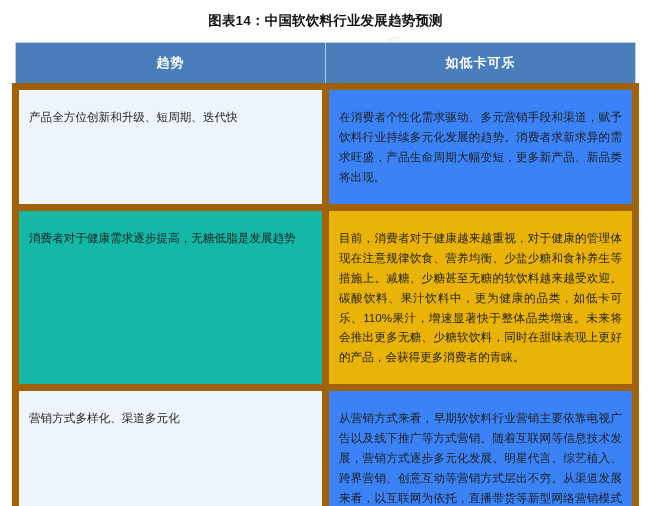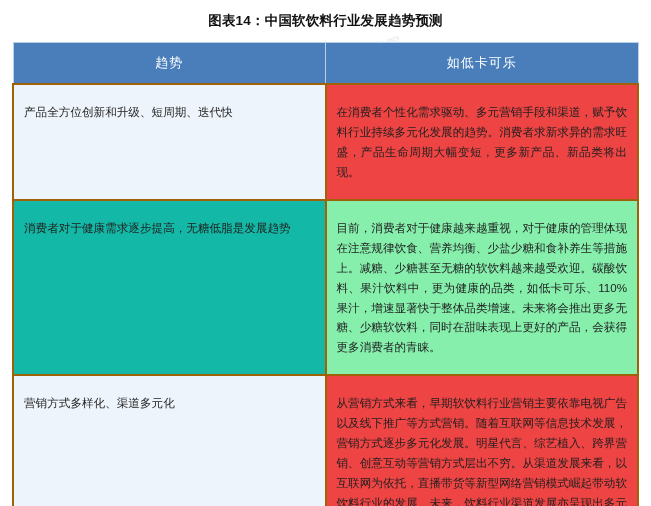--- a/index.html
+++ b/index.html
@@ -36,46 +36,46 @@
     table-layout: fixed;
     border: 1px solid #b9cfe8;
     position: relative;
     z-index: 2;
     background: transparent;
   }
   table.main th {
     background: #4a7ebb;
     color: #ffffff;
     font-size: 13px;
-    font-weight: normal;
+    font-weight: bold;
     text-align: center;
     padding: 11px 6px;
     border: 1px solid #b9cfe8;
     letter-spacing: 1px;
   }
   table.main td {
-    border: 2px solid #a16207;
+    border: 7px solid #a16207;
     font-size: 11.6px;
     line-height: 1.72;
     vertical-align: top;
     padding: 17px 10px;
     color: #1f1f1f;
   }
   td.trend {
     width: 160px;
     background: #eef4fb;
     text-align: left;
   }
   td.detail {
-    background: #ef4444;
+    background: #3b82f6;
     text-align: justify;
     text-justify: inter-ideograph;
   }
   tr.alt td.trend { background: #14b8a6; }
-  tr.alt td.detail { background: #86efac; }
+  tr.alt td.detail { background: #eab308; }
   .footer {
     position: absolute;
     left: 12px;
     right: 12px;
     bottom: 10px;
     display: flex;
     justify-content: space-between;
     align-items: center;
     font-size: 11.5px;
     color: #333333;

